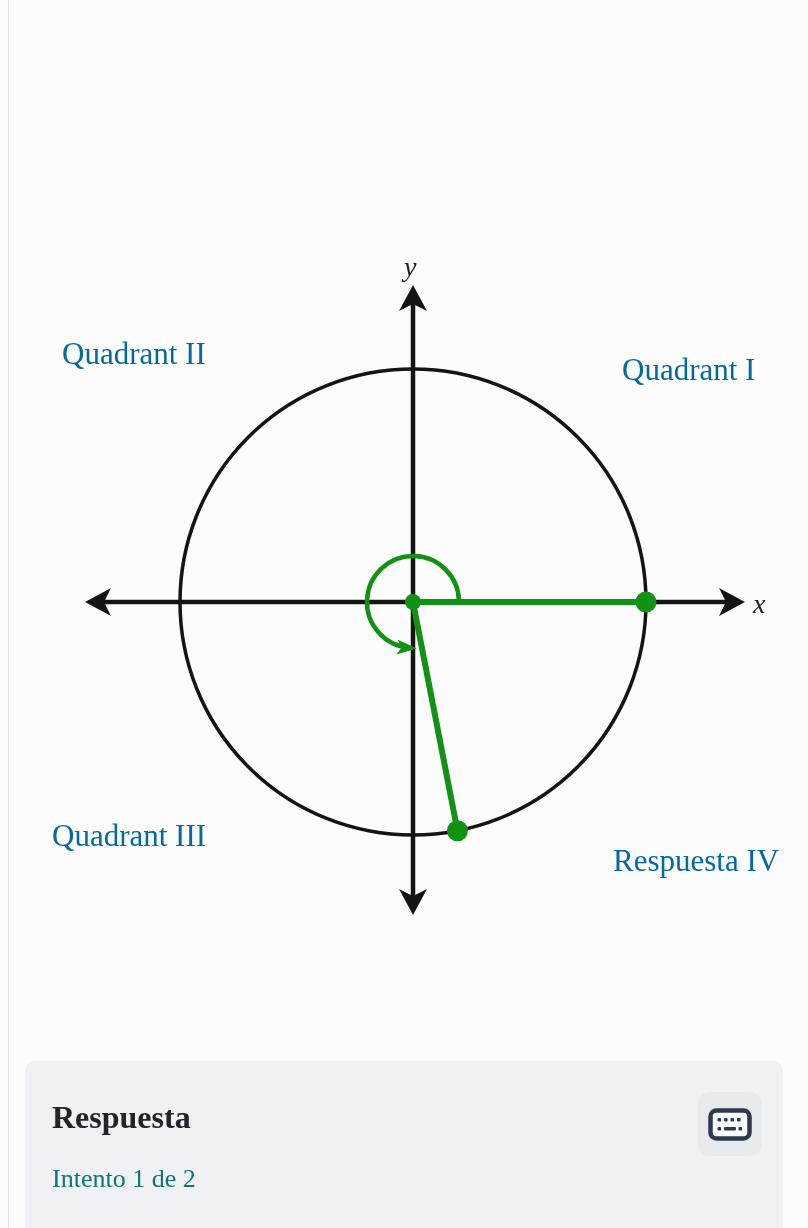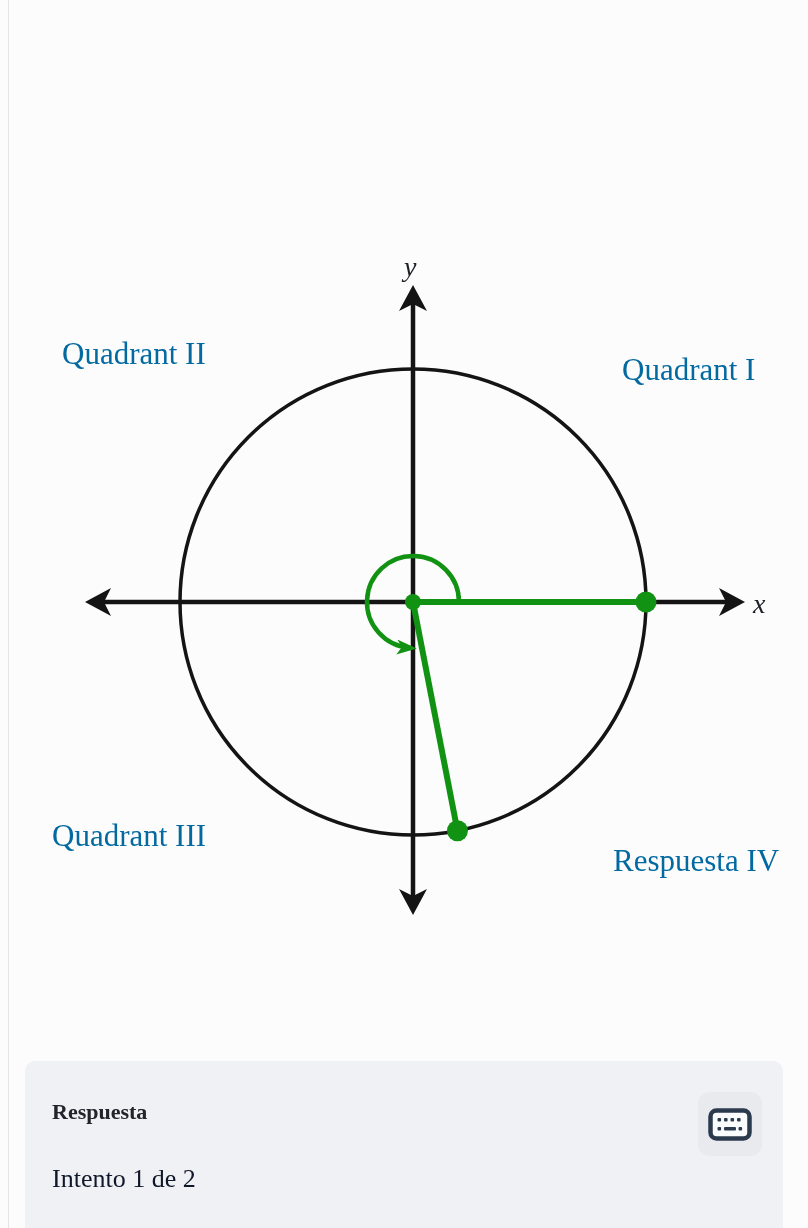--- a/index.html
+++ b/index.html
@@ -26,25 +26,25 @@
   .quad-q4 { left:613px; top:843px; }
   .axis-label-text {
     font-family:"Liberation Serif", serif; font-style:italic; font-size:28px;
   }
   .answer-card {
     position:absolute; left:25px; top:1061px; width:758px; height:200px;
     background:#f0f1f4; border-radius:10px;
   }
   .answer-heading {
     position:absolute; left:27px; top:38px;
-    font-size:22px; font-weight:bold; color:#21242b;
+    font-size:32px; font-weight:bold; color:#21242b;
   }
   .attempt-counter {
     position:absolute; left:27px; top:103px;
-    font-size:26px; color:#0f172a;
+    font-size:26px; color:#0f766e;
   }
   .kb-btn {
     position:absolute; left:673px; top:31px; width:64px; height:64px;
     border:none; border-radius:12px; background:#e8eaee;
     display:flex; align-items:center; justify-content:center; cursor:pointer;
     padding:0;
   }
 </style>
 </head>
 <body>

